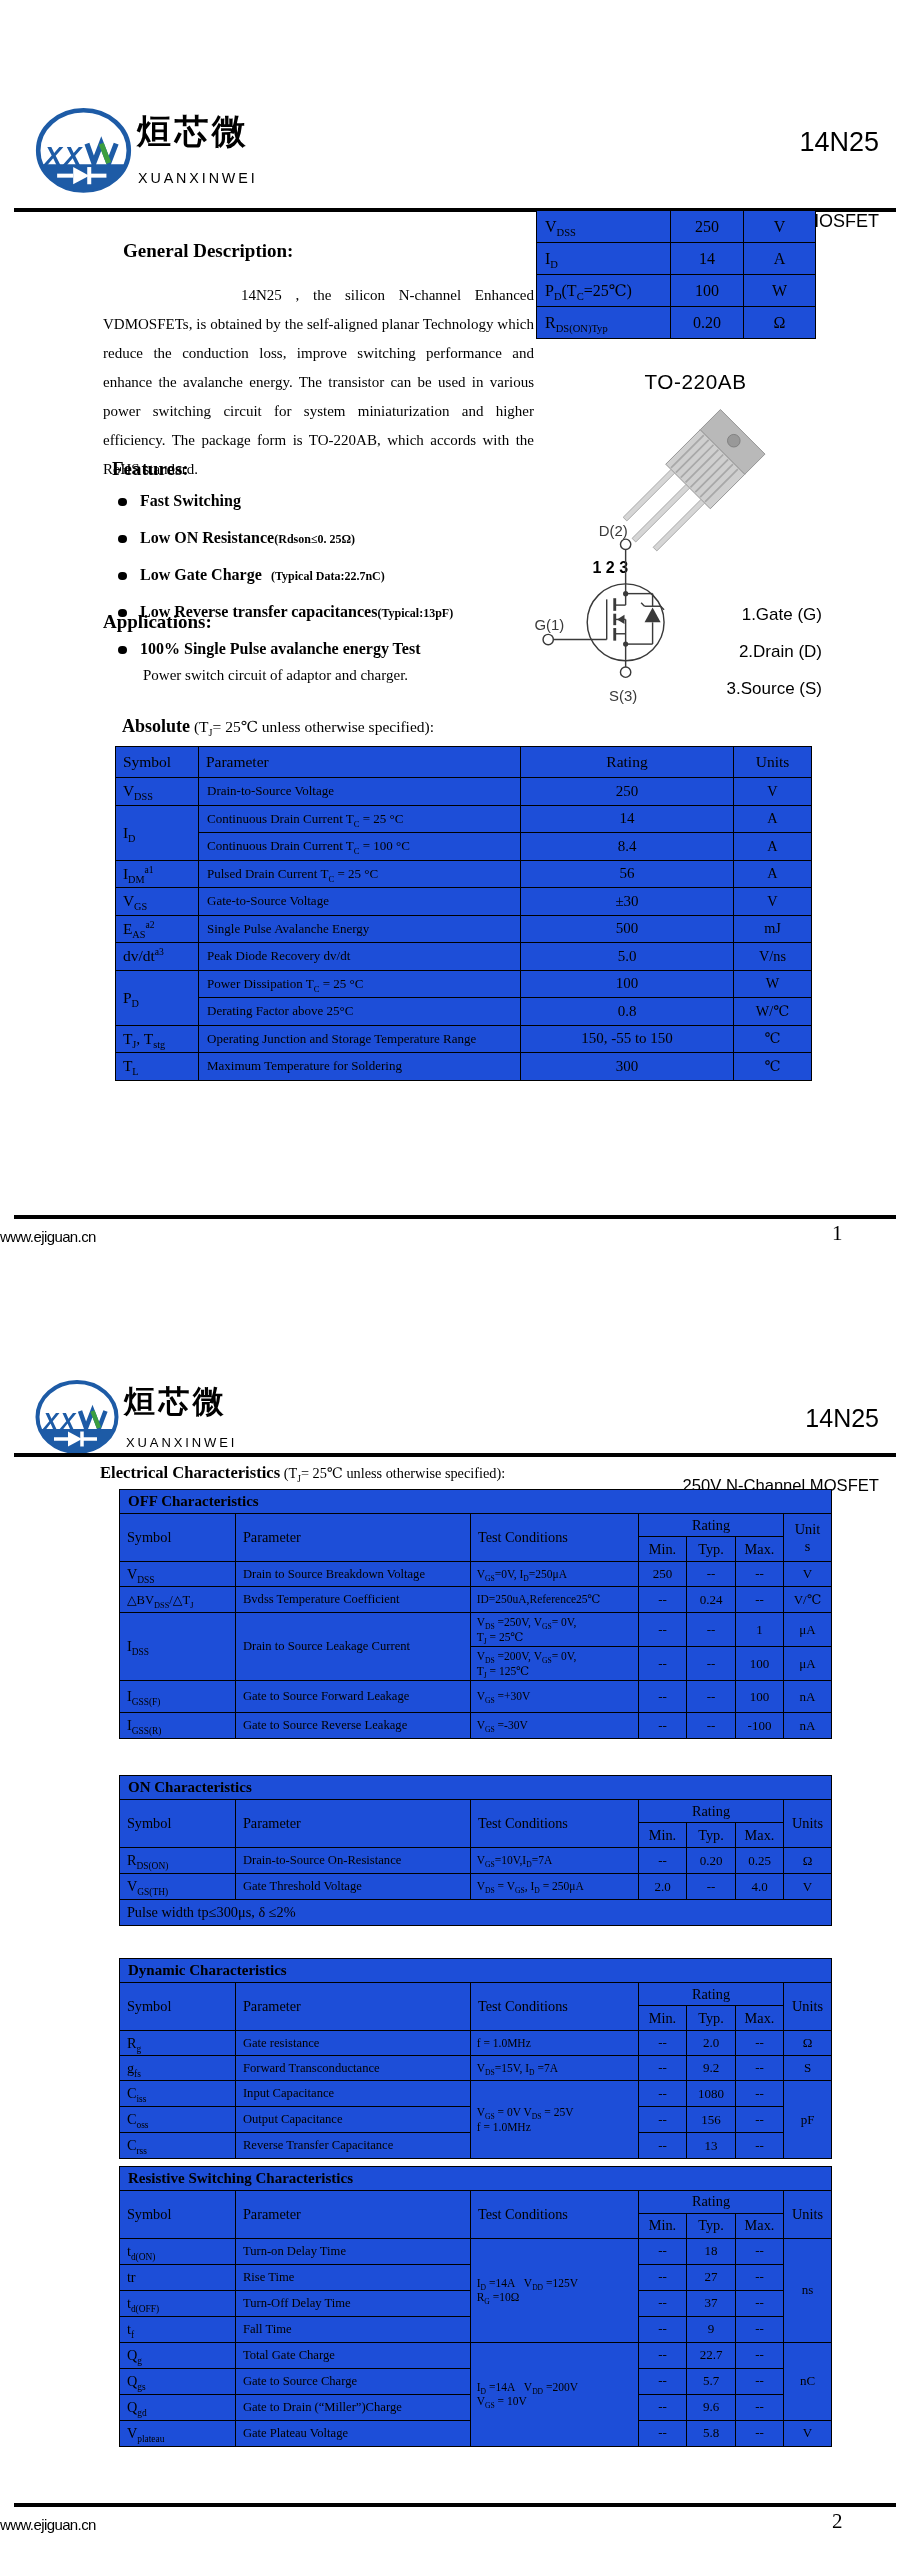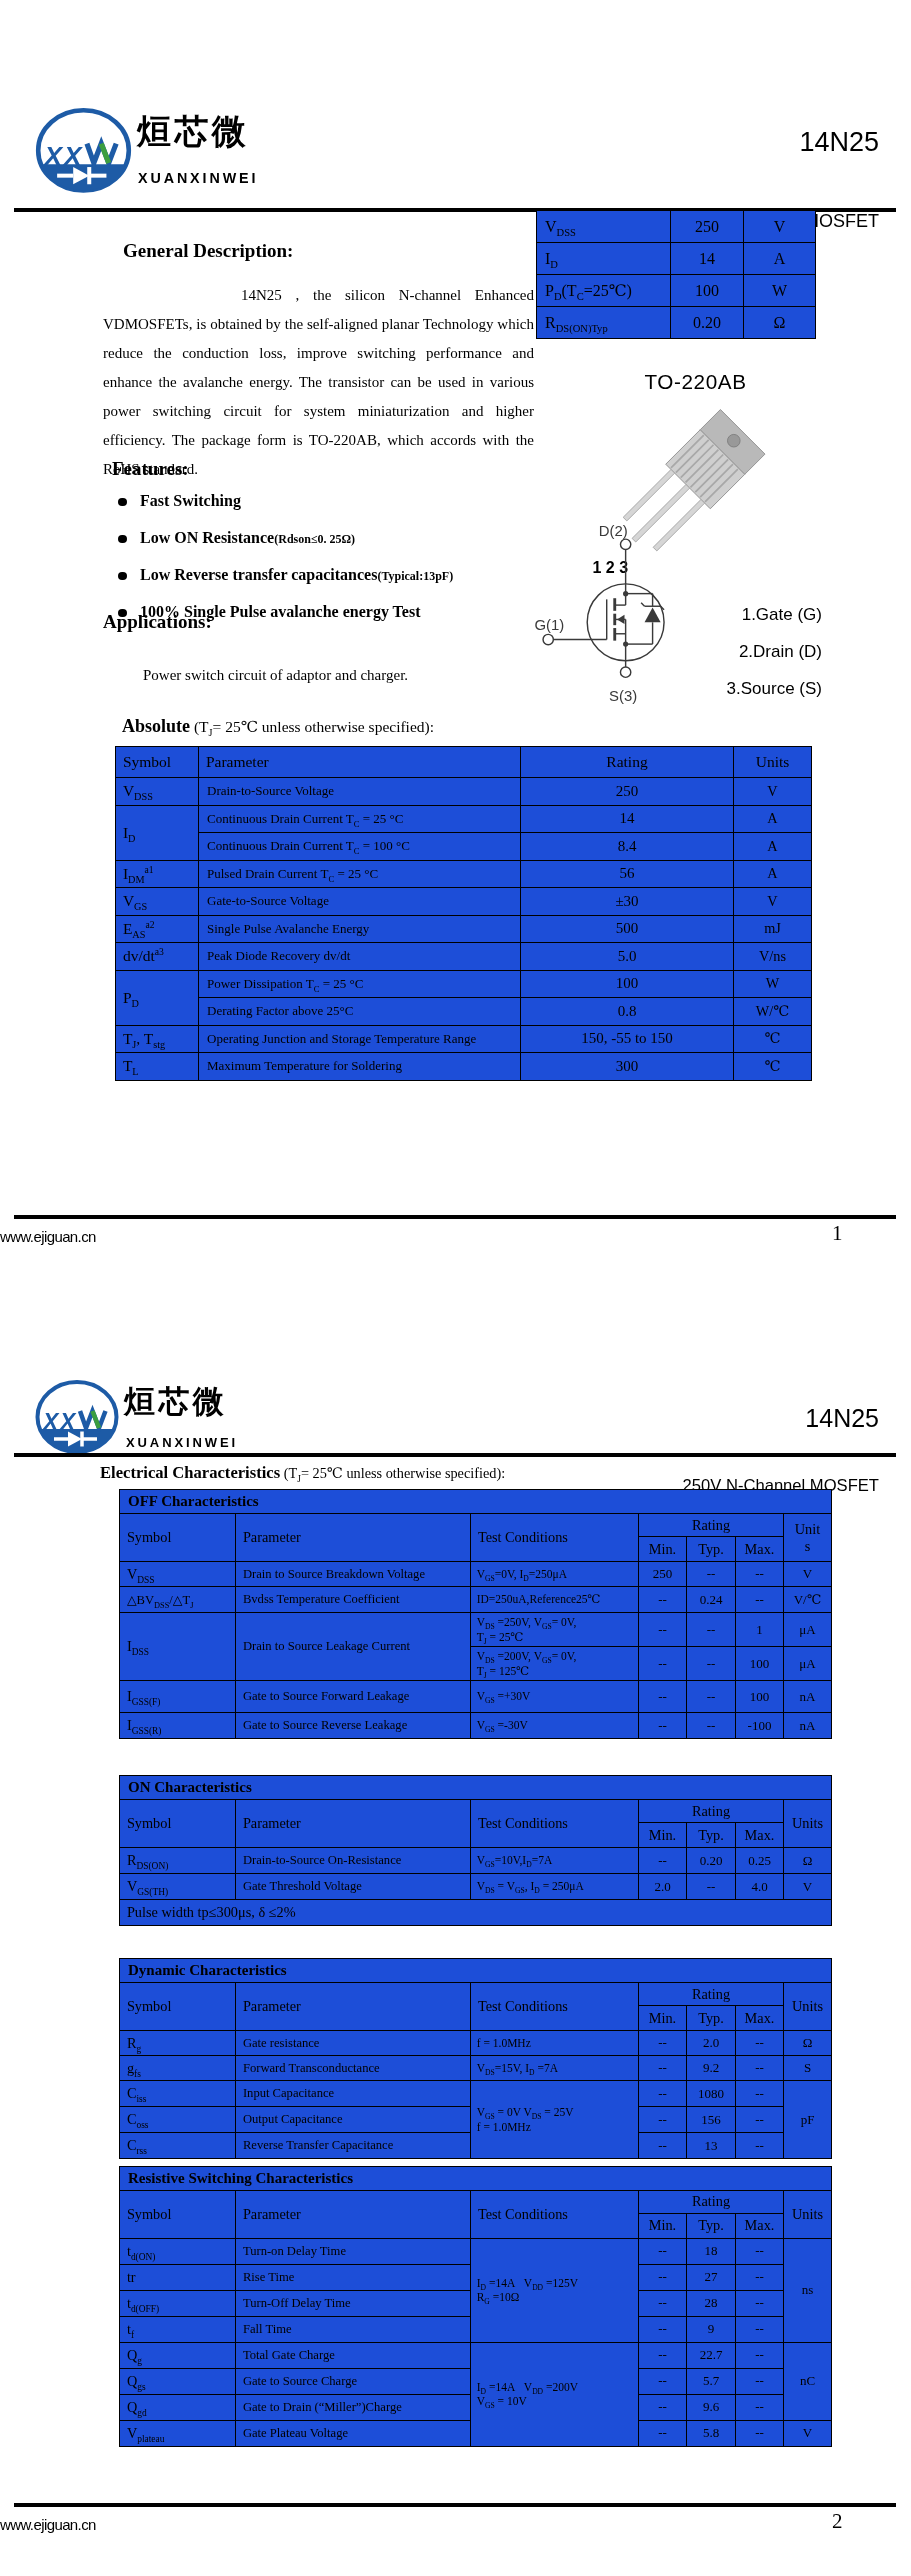--- a/index.html
+++ b/index.html
@@ -2,21 +2,21 @@
 <html style="font-size:9.2px"><head>
 <meta charset="utf-8">
 <style>
   html,body{margin:0;padding:0;background:#fff;}
   body{width:911px;font-family:"Liberation Serif","DejaVu Serif","DejaVu Sans",serif;color:#000;}
   .page{position:relative;width:911px;height:1288px;background:#fff;overflow:hidden;}
   .abs{position:absolute;}
   .san{font-family:"Liberation Sans","DejaVu Sans",sans-serif;}
   .rule{position:absolute;left:14.3px;width:882px;height:4px;background:#000;}
   .brand-cn{font-weight:bold;font-size:34px;line-height:1;letter-spacing:3.4px;}
-  .brand-en{font-size:14.3px;letter-spacing:2.9px;font-weight:700;}
+  .brand-en{font-size:14.3px;letter-spacing:2.9px;font-weight:400;}
   .part-num{font-size:27px;line-height:1;text-align:right;}
   .part-sub{font-size:18px;line-height:1;text-align:right;margin-top:44px;}
   .h1{font-weight:bold;font-size:19px;line-height:1.1;}
   .gen-p{font-size:15px;line-height:29px;text-align:justify;text-indent:138px;}
   .feat li{list-style:none;position:relative;padding-left:32px;margin:5px;height:32px;font-weight:bold;font-size:16px;}
   .feat li::before{content:"";position:absolute;left:10.3px;top:5.7px;width:8.6px;height:8.6px;border-radius:50%;background:#000;}
   .feat .note{font-size:12px;font-weight:bold;}
   .feat .gap{margin-left:9.2px;}
   .app-p{font-size:15px;padding-left:40px;}
   sub{font-size:66%;line-height:0;}
@@ -100,20 +100,21 @@
   </tbody>
     </table>
 
   <div class="abs h1" style="left:123px;top:241px">General Description:</div>
   <div class="abs gen-p" style="left:103px;top:281px;width:431px">14N25 , the silicon N-channel Enhanced VDMOSFETs, is obtained by the self-aligned planar Technology which reduce the conduction loss, improve switching performance and enhance the avalanche energy. The transistor can be used in various power switching circuit for system miniaturization and higher efficiency. The package form is TO-220AB, which accords with the RoHS standard.</div>
 
   <div class="abs h1" style="left:112px;top:459px">Features:</div>
   <ul class="abs feat" style="left:103px;top:487px;width:442px;margin:0;padding:0">
     <li><span>Fast Switching</span></li>
     <li><span>Low ON Resistance</span><span class="note">(Rdson≤0. 25Ω)</span></li>
+    <li><span>Low Gate Charge</span><span class="note gap">(Typical Data:22.7nC)</span></li>
     <li><span>Low Reverse transfer capacitances</span><span class="note">(Typical:13pF)</span></li>
     <li><span>100% Single Pulse avalanche energy Test</span></li>
   </ul>
 
   <div class="abs h1" style="left:103px;top:612px">Applications:</div>
   <div class="abs app-p" style="left:103px;top:667px;width:436px">Power switch circuit of adaptor and charger.</div>
 
   <div class="abs san to220-title" style="left:536px;top:370px;width:319px;text-align:center">TO-220AB</div>
 
   <svg class="abs" style="left:565px;top:386px" width="298" height="192" viewBox="0 0 520 335">
@@ -537,21 +538,21 @@
         <td class="sym">tr</td>
         <td class="par">Rise Time</td>
         <td class="num">--</td>
         <td class="num">27</td>
         <td class="num">--</td>
       </tr>
       <tr style="height:26px">
         <td class="sym">t<sub>d(OFF)</sub></td>
         <td class="par">Turn-Off Delay Time</td>
         <td class="num">--</td>
-        <td class="num">28</td>
+        <td class="num">37</td>
         <td class="num">--</td>
       </tr>
       <tr style="height:26px">
         <td class="sym">t<sub>f</sub></td>
         <td class="par">Fall Time</td>
         <td class="num">--</td>
         <td class="num">9</td>
         <td class="num">--</td>
       </tr>
       <tr style="height:26px">

